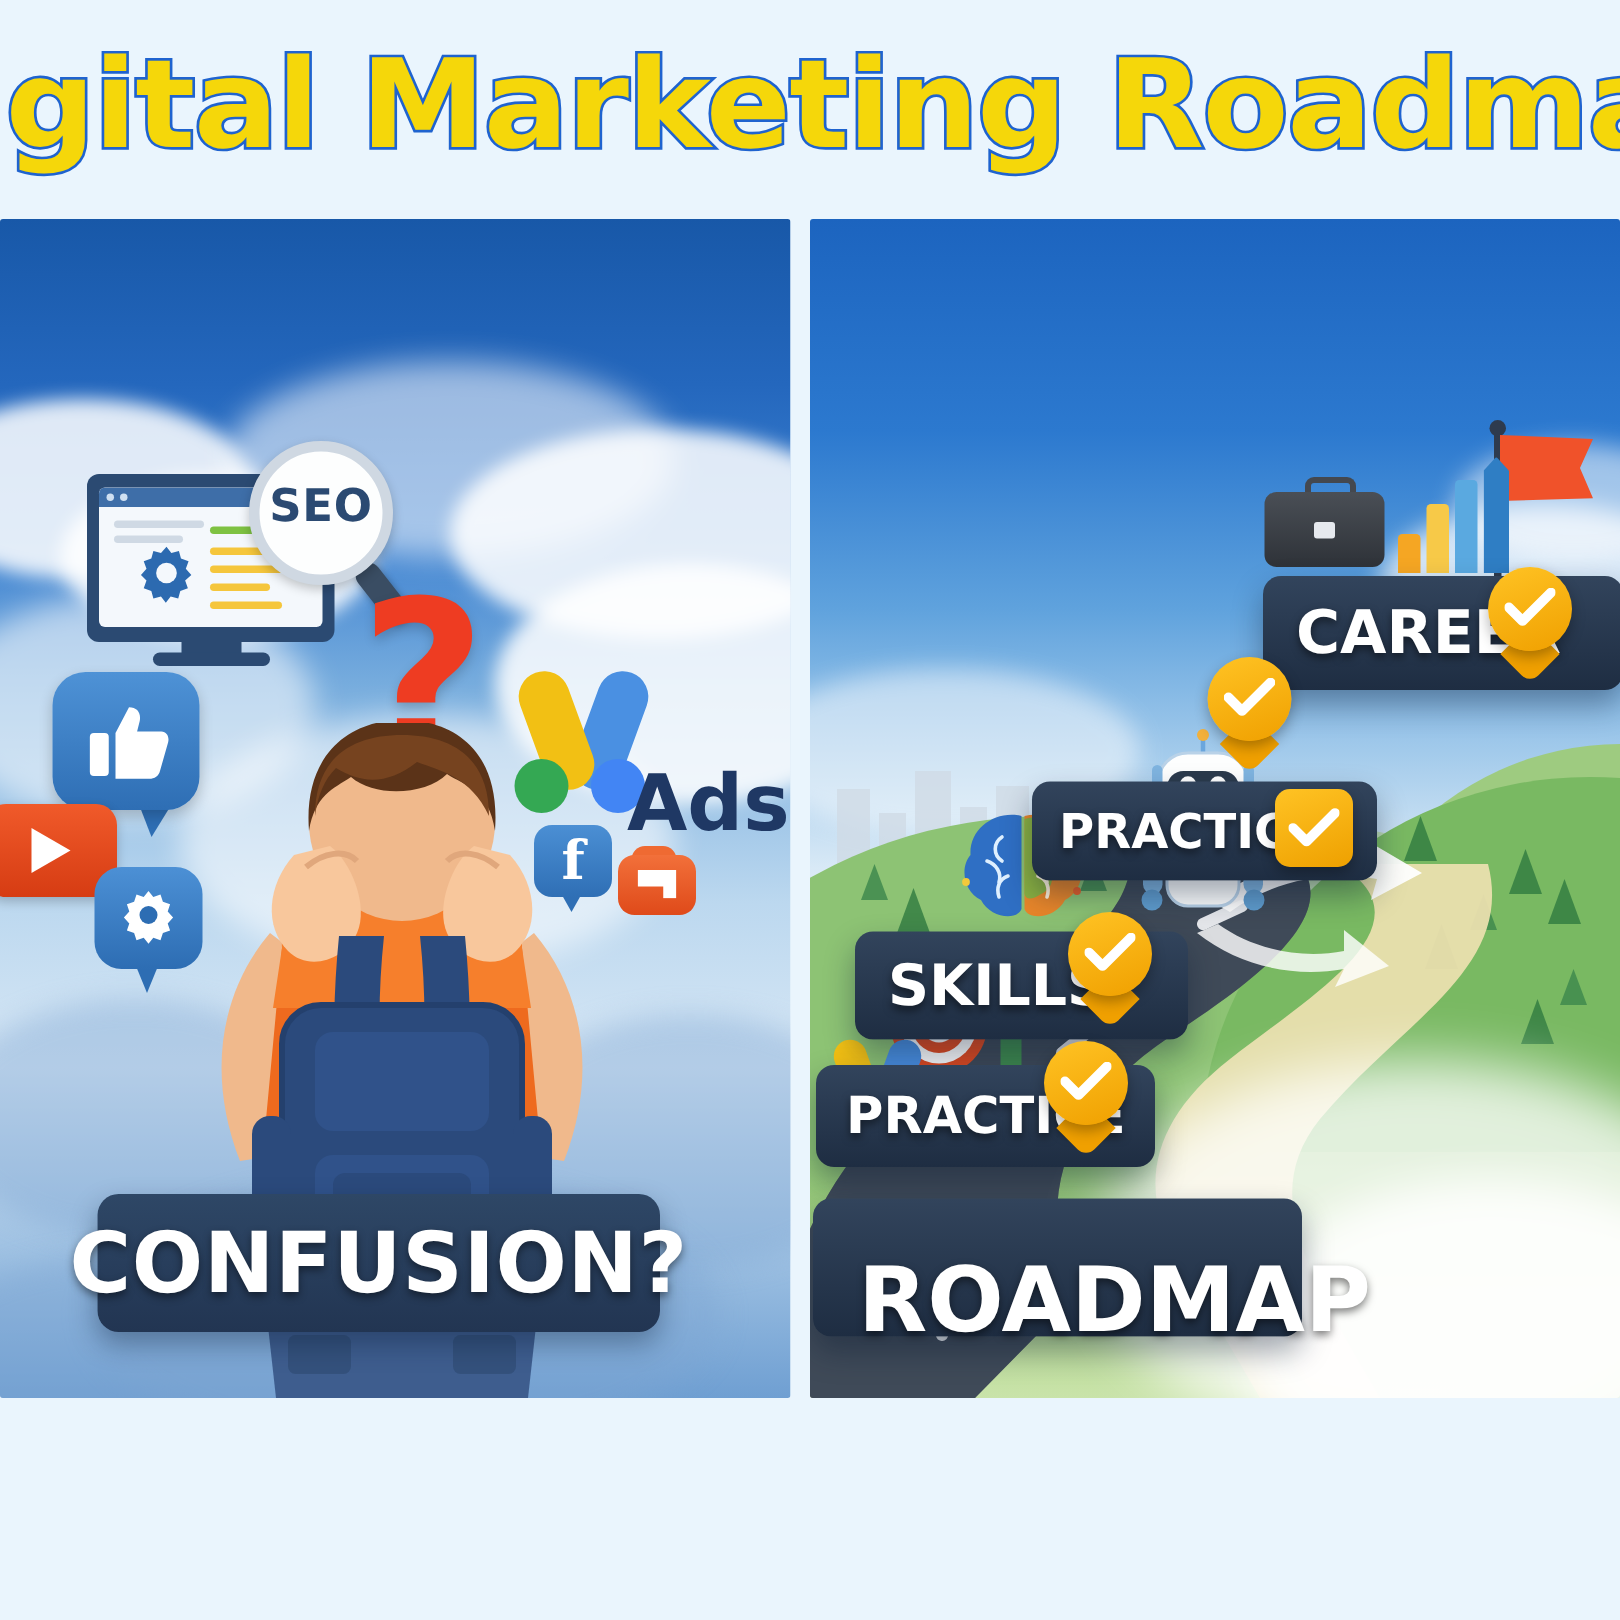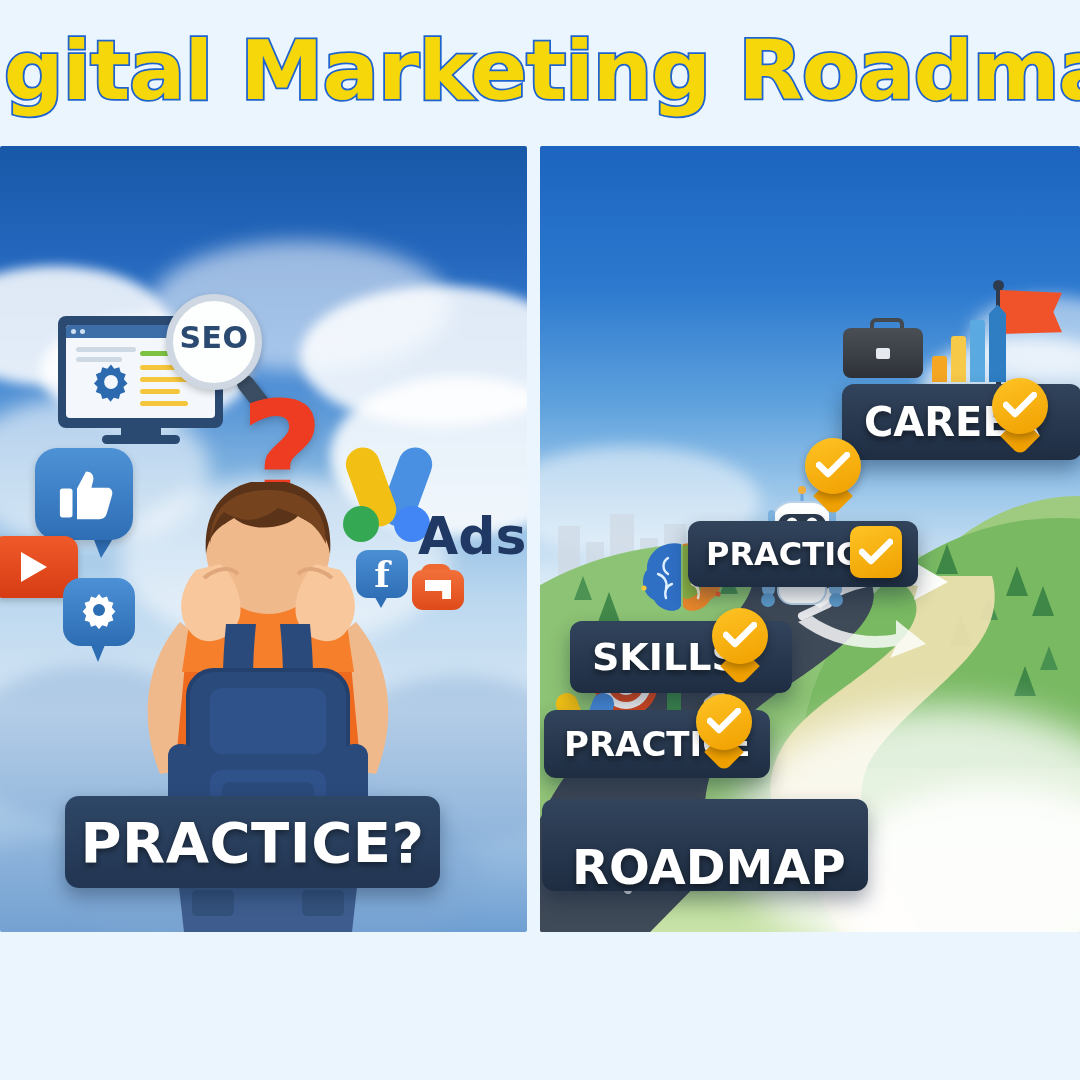--- a/index.html
+++ b/index.html
@@ -321,21 +321,21 @@
     <rect x="70" y="188" width="160" height="190" rx="26" fill="none" stroke="#24406d" stroke-width="4"></rect>
     <rect x="92" y="206" width="116" height="66" rx="12" fill="#30528a"></rect>
     <rect x="92" y="288" width="116" height="72" rx="12" fill="#30528a"></rect>
     <rect x="104" y="300" width="92" height="48" rx="8" fill="#2b4a7c"></rect>
 
     <rect x="50" y="262" width="26" height="86" rx="12" fill="#2b4a7c"></rect>
     <rect x="224" y="262" width="26" height="86" rx="12" fill="#2b4a7c"></rect>
   </svg>
 
   <div id="confusion-banner">
-    <span id="confusion-text">PRACTICE?</span>
+    <span id="confusion-text">CONFUSION?</span>
   </div>
 </div>
 
 <div class="panel" id="panel-right">
 
   <div id="right-sky"></div>
   <div class="rcloud" style="left:380px;top:190px;width:220px;height:110px;"></div>
   <div class="rcloud" style="left:430px;top:150px;width:160px;height:80px;opacity:.7;"></div>
   <div class="rcloud" style="left:-40px;top:300px;width:260px;height:110px;opacity:.65;"></div>
 
@@ -519,16 +519,16 @@
   </div>
   <div class="pin" style="left:156px;top:548px;">
     <div class="pin-tip"></div>
       <div class="pin-head"></div>
     <svg class="pin-check" viewBox="0 0 34 26">
         <path d="M3 13 l9 9 l19 -19" stroke="#fff" stroke-width="6.5" fill="none" stroke-linecap="round" stroke-linejoin="round"></path>
       </svg>
   </div>
 
   <div class="sign" style="left:2px;top:653px;width:296px;height:92px;padding-left:30px;">
-    <span class="sign-label" style="font-size:48px;margin-top:44px;">ROADMAP</span>
+    <span class="sign-label" style="font-size:60px;margin-top:44px;">ROADMAP</span>
   </div>
 
 </div>
 
 </body></html>

